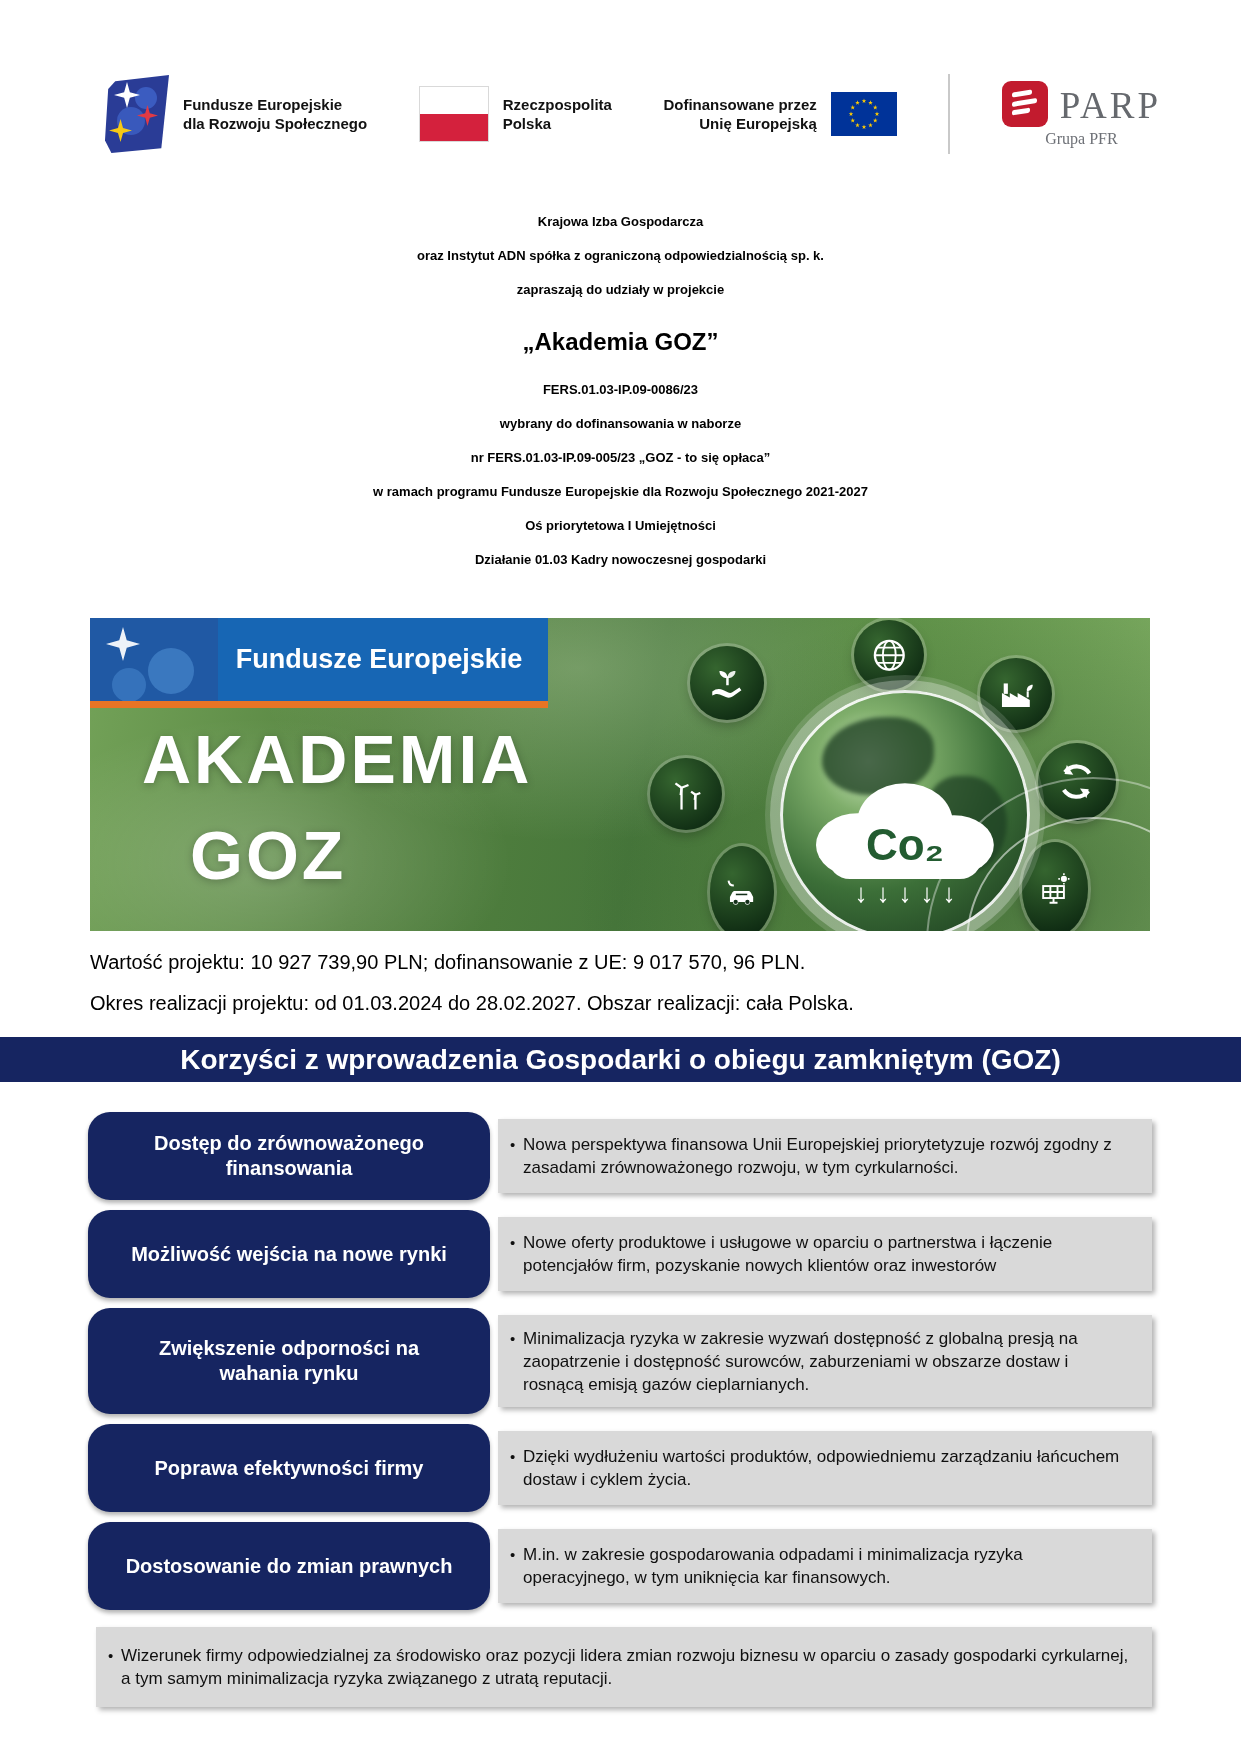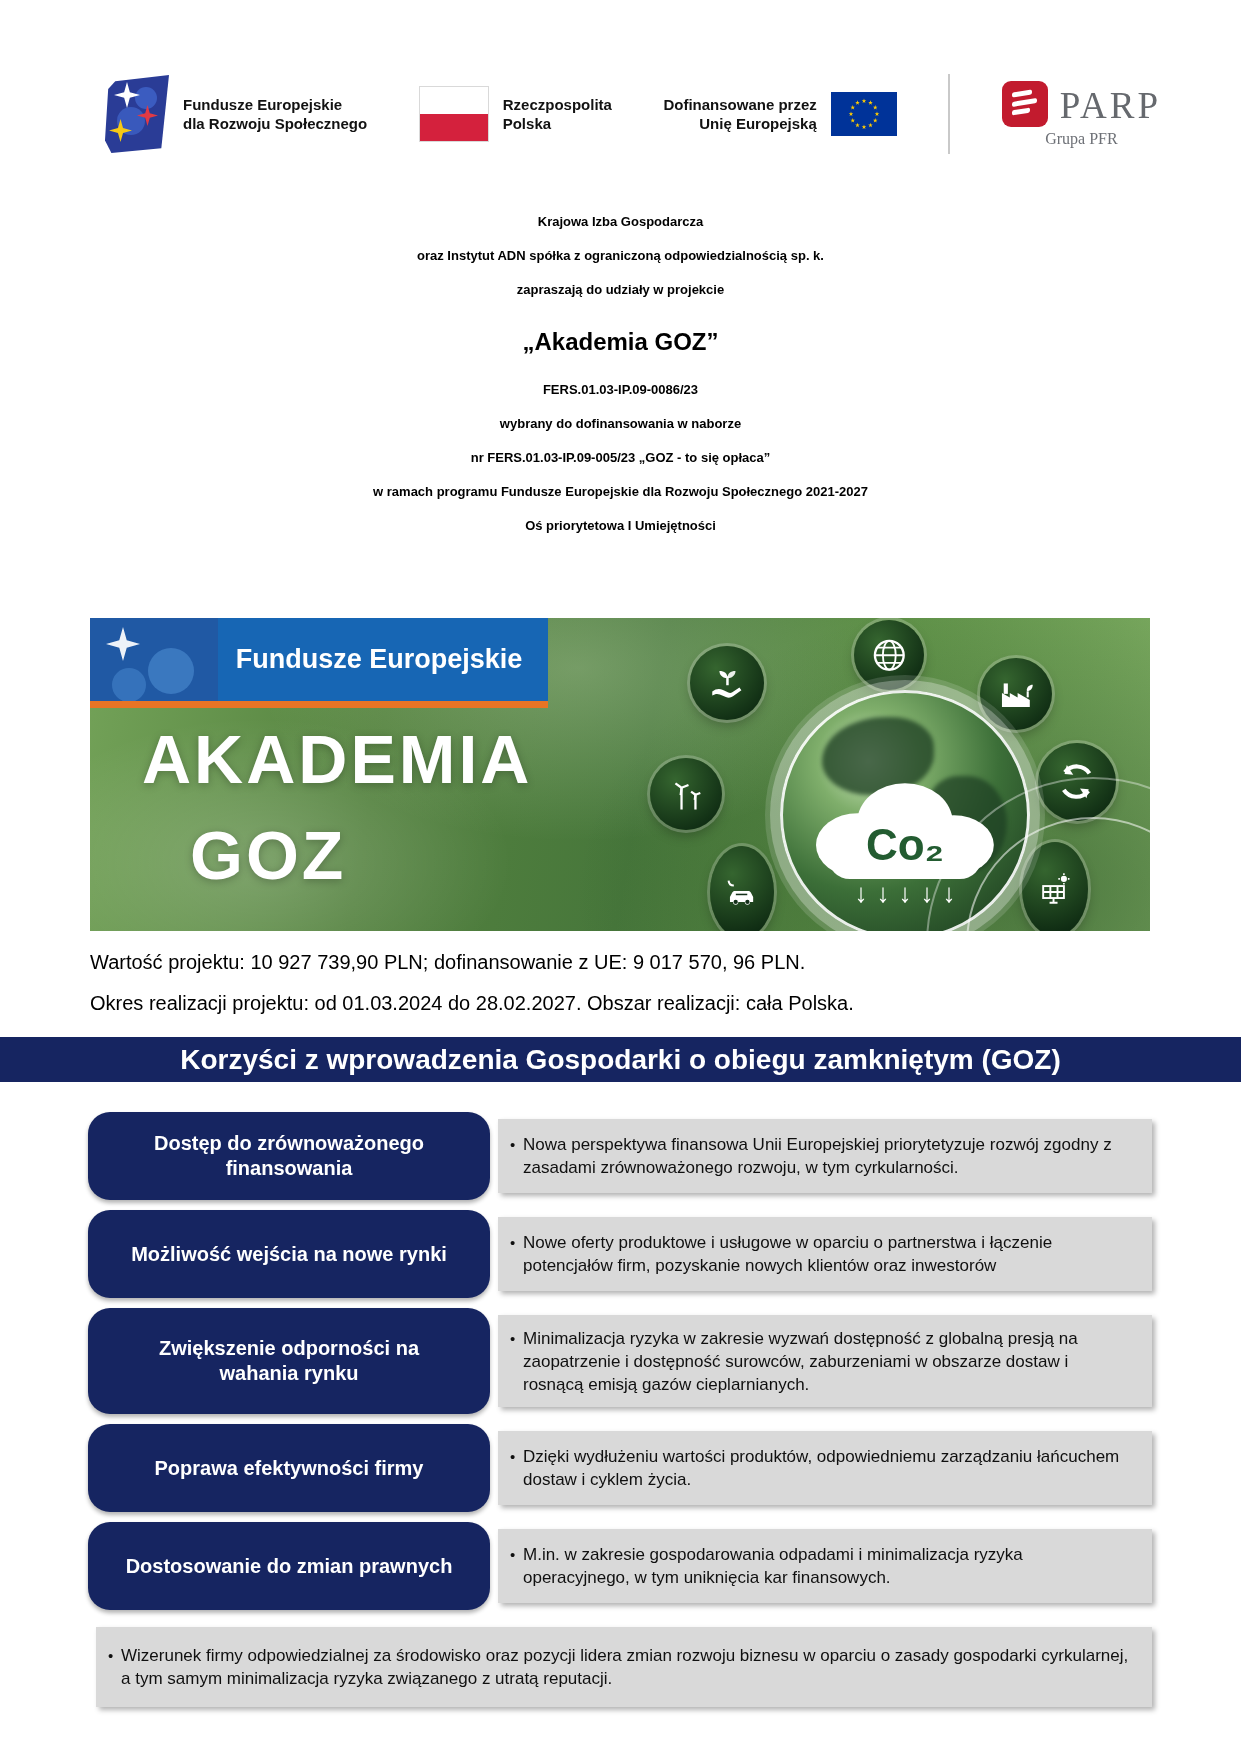--- a/index.html
+++ b/index.html
@@ -178,20 +178,21 @@
 <section class="intro">
   <p class="intro-line">Krajowa Izba Gospodarcza</p>
   <p class="intro-line">oraz Instytut ADN spółka z ograniczoną odpowiedzialnością sp. k.</p>
   <p class="intro-line">zapraszają do udziały w projekcie</p>
   <p class="intro-title">„Akademia GOZ”</p>
   <p class="intro-line">FERS.01.03-IP.09-0086/23</p>
   <p class="intro-line">wybrany do dofinansowania w naborze</p>
   <p class="intro-line">nr FERS.01.03-IP.09-005/23 „GOZ - to się opłaca”</p>
   <p class="intro-line">w ramach programu Fundusze Europejskie dla Rozwoju Społecznego 2021-2027</p>
   <p class="intro-line">Oś priorytetowa I Umiejętności</p>
+  <p class="intro-line">Działanie 01.03 Kadry nowoczesnej gospodarki</p>
 </section>
 
 <section class="banner">
   <div class="fe-bar">
     <div class="fe-bar-square">
       <span class="c c1"></span>
         <span class="c c2"></span>
         <span class="star s-w"></span>
     </div>
     <div class="fe-bar-label">Fundusze Europejskie</div>

